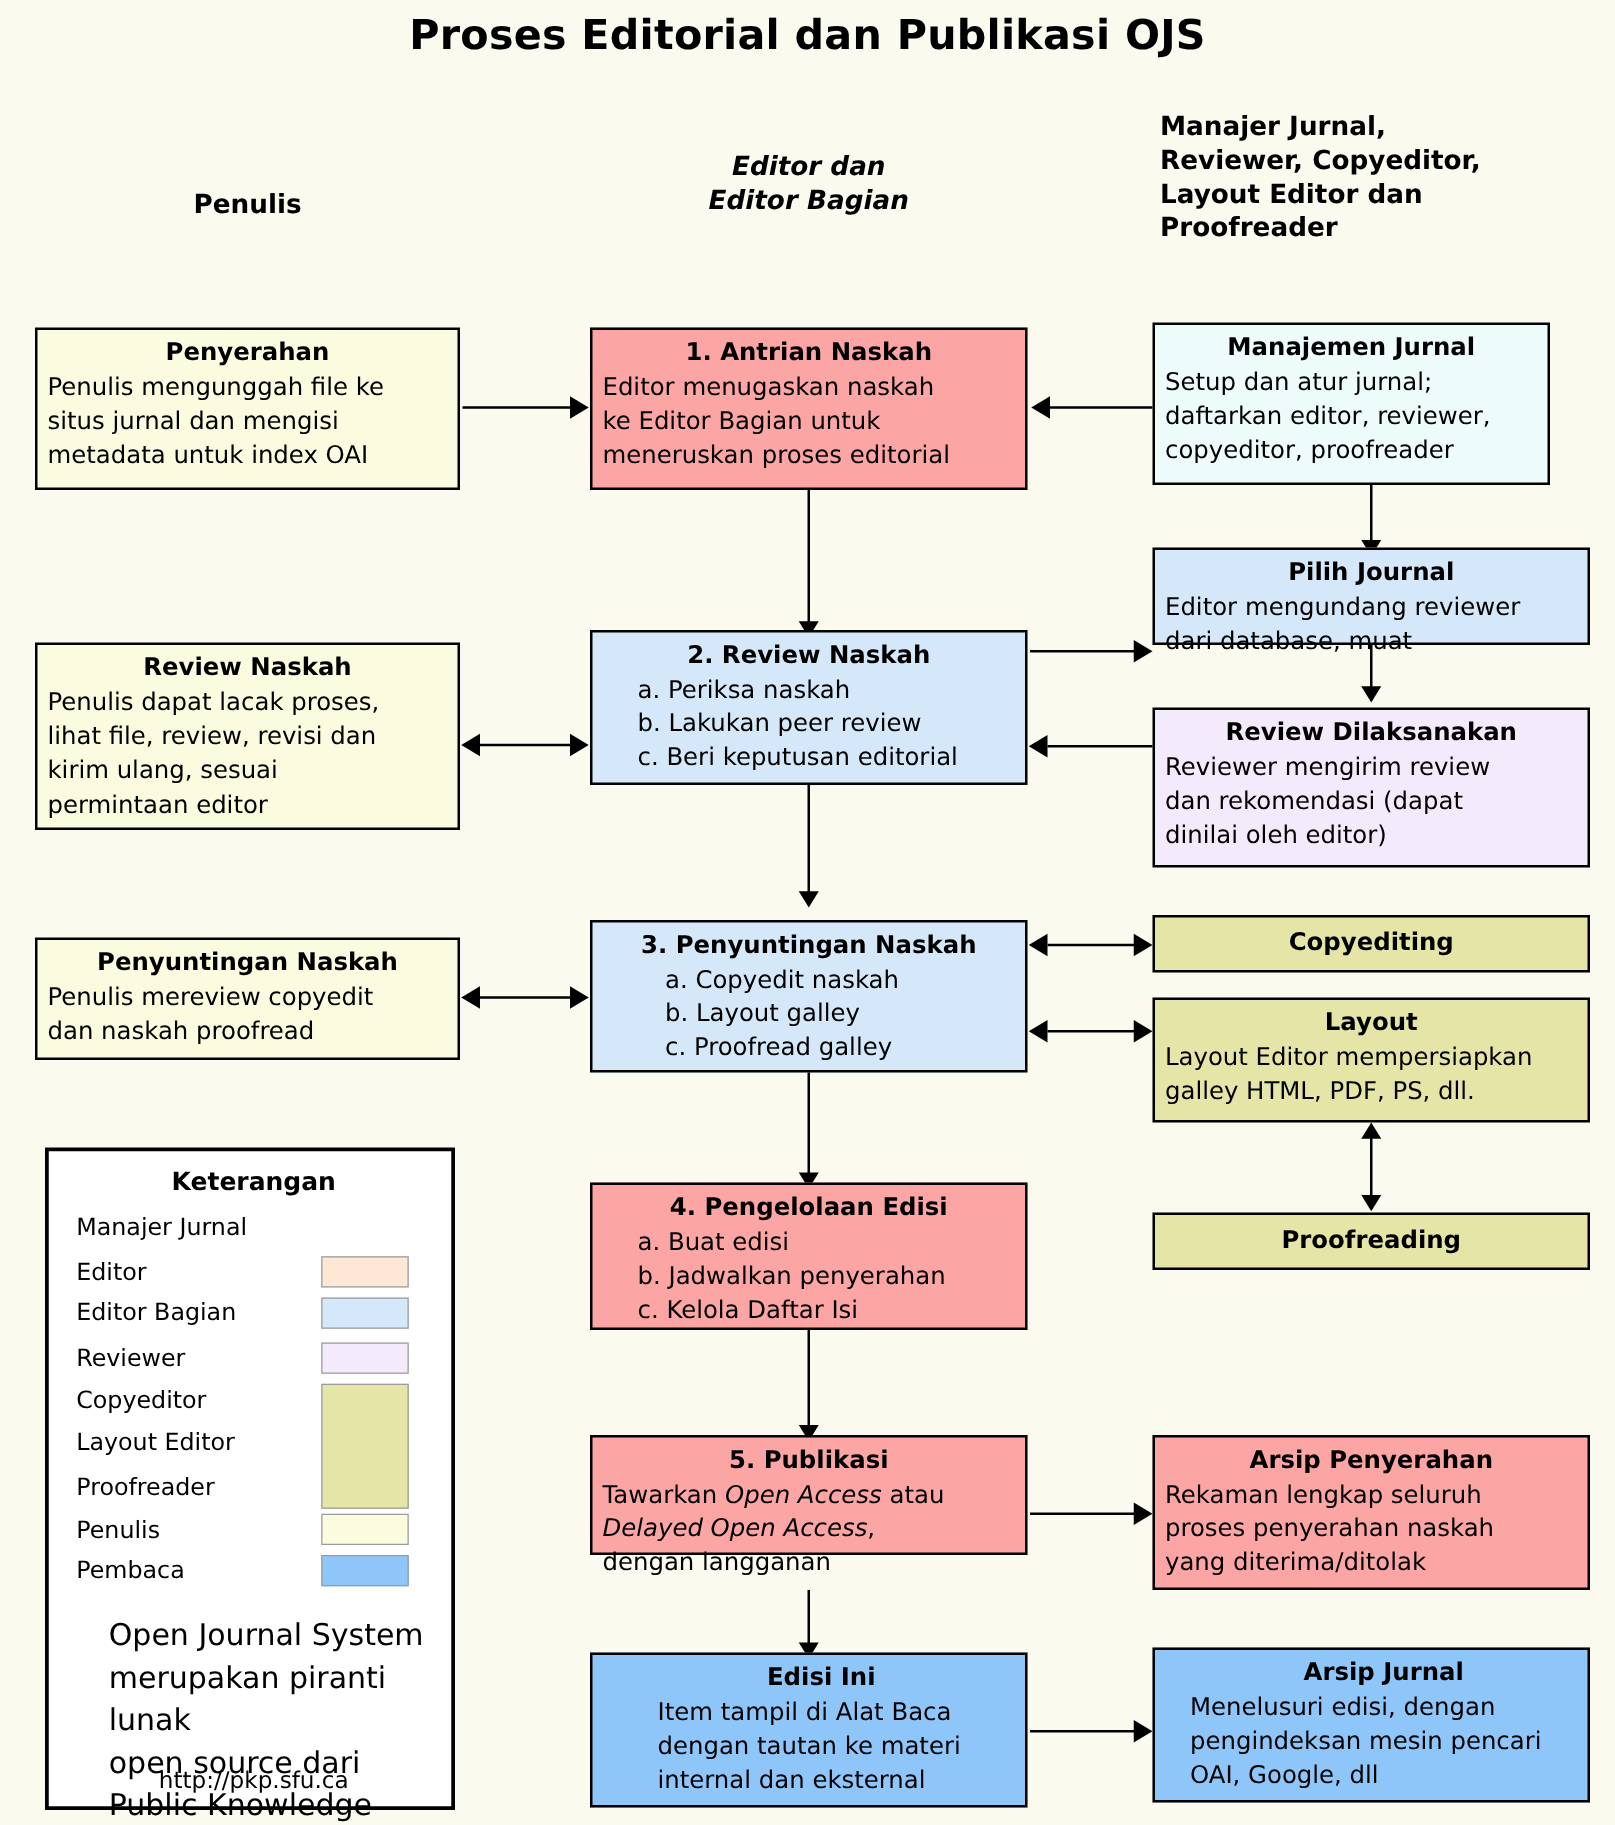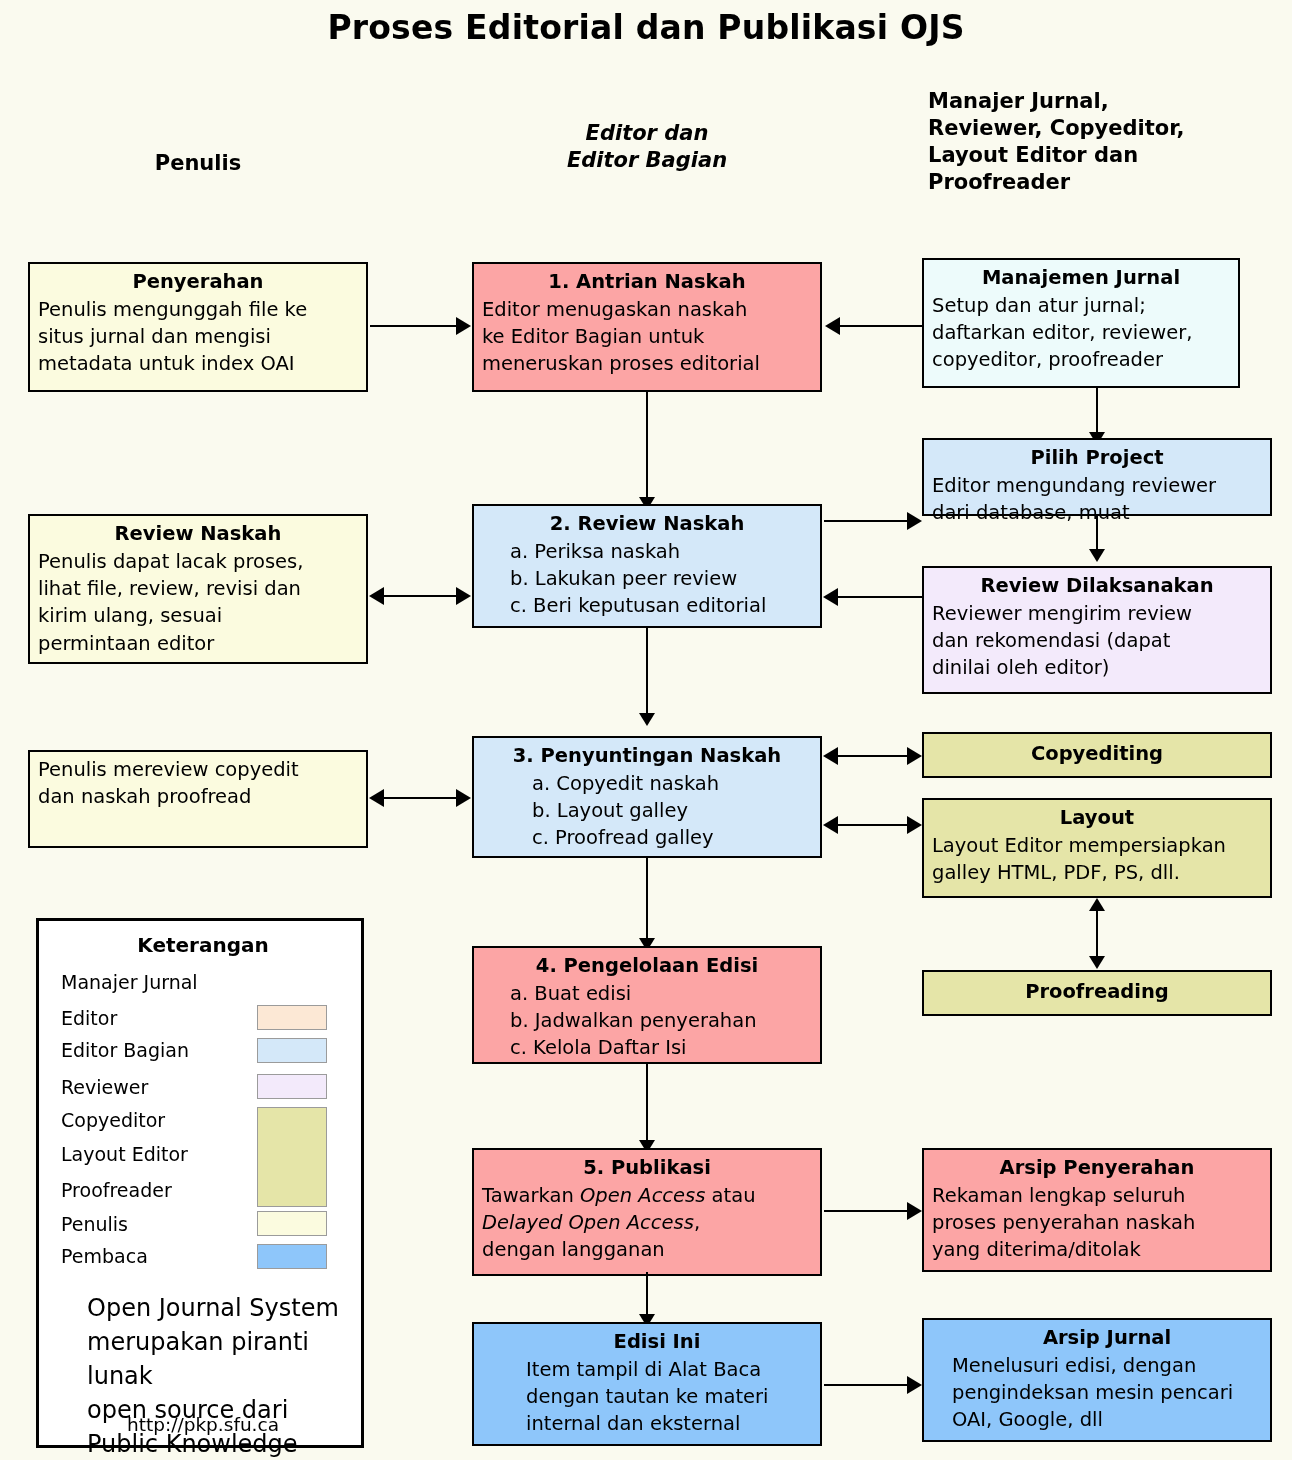--- a/index.html
+++ b/index.html
@@ -138,21 +138,21 @@
   </div>
 
   <div class="abs box f-bagian" style="left:472px;top:504px;width:350px;height:124px;">
     <span class="bt">2. Review Naskah</span>
     <span class="bl" style="padding-left:28px;">a. Periksa naskah</span>
     <span class="bl" style="padding-left:28px;">b. Lakukan peer review</span>
     <span class="bl" style="padding-left:28px;">c. Beri keputusan editorial</span>
   </div>
 
   <div class="abs box f-bagian" style="left:922px;top:438px;width:350px;height:78px;">
-    <span class="bt">Pilih Project</span>
+    <span class="bt">Pilih Journal</span>
     <span class="bl">Editor mengundang reviewer</span>
     <span class="bl">dari database, muat</span>
   </div>
 
   <div class="abs box f-reviewer" style="left:922px;top:566px;width:350px;height:128px;">
     <span class="bt">Review Dilaksanakan</span>
     <span class="bl">Reviewer mengirim review</span>
     <span class="bl">dan rekomendasi (dapat</span>
     <span class="bl">dinilai oleh editor)</span>
   </div>
@@ -167,20 +167,21 @@
   <div class="ln ln-v" style="left:1096px;top:516px;height:36px;"></div>
   <div class="arw arw-d" style="left:1089px;top:549px;"></div>
 
   <div class="ln ln-h" style="left:838px;top:596px;width:84px;"></div>
   <div class="arw arw-l" style="left:823px;top:588px;"></div>
 
   <div class="ln ln-v" style="left:646px;top:628px;height:88px;"></div>
   <div class="arw arw-d" style="left:639px;top:713px;"></div>
 
   <div class="abs box f-penulis" style="left:28px;top:750px;width:340px;height:98px;">
+    <span class="bt">Penyuntingan Naskah</span>
     <span class="bl">Penulis mereview copyedit</span>
     <span class="bl">dan naskah proofread</span>
   </div>
 
   <div class="abs box f-bagian" style="left:472px;top:736px;width:350px;height:122px;">
     <span class="bt">3. Penyuntingan Naskah</span>
     <span class="bl" style="padding-left:50px;">a. Copyedit naskah</span>
     <span class="bl" style="padding-left:50px;">b. Layout galley</span>
     <span class="bl" style="padding-left:50px;">c. Proofread galley</span>
   </div>
@@ -221,21 +222,21 @@
   <div class="abs box f-editor" style="left:472px;top:946px;width:350px;height:118px;">
     <span class="bt">4. Pengelolaan Edisi</span>
     <span class="bl" style="padding-left:28px;">a. Buat edisi</span>
     <span class="bl" style="padding-left:28px;">b. Jadwalkan penyerahan</span>
     <span class="bl" style="padding-left:28px;">c. Kelola Daftar Isi</span>
   </div>
 
   <div class="ln ln-v" style="left:646px;top:1064px;height:86px;"></div>
   <div class="arw arw-d" style="left:639px;top:1140px;"></div>
 
-  <div class="abs box f-editor" style="left:472px;top:1148px;width:350px;height:128px;">
+  <div class="abs box f-editor" style="left:472px;top:1148px;width:350px;height:96px;">
     <span class="bt">5. Publikasi</span>
     <span class="bl"><span>Tawarkan </span><em>Open Access</em><span> atau</span></span>
     <span class="bl"><em>Delayed Open Access</em><span>,</span></span>
     <span class="bl">dengan langganan</span>
   </div>
 
   <div class="abs box f-editor" style="left:922px;top:1148px;width:350px;height:124px;">
     <span class="bt">Arsip Penyerahan</span>
     <span class="bl">Rekaman lengkap seluruh</span>
     <span class="bl">proses penyerahan naskah</span>

